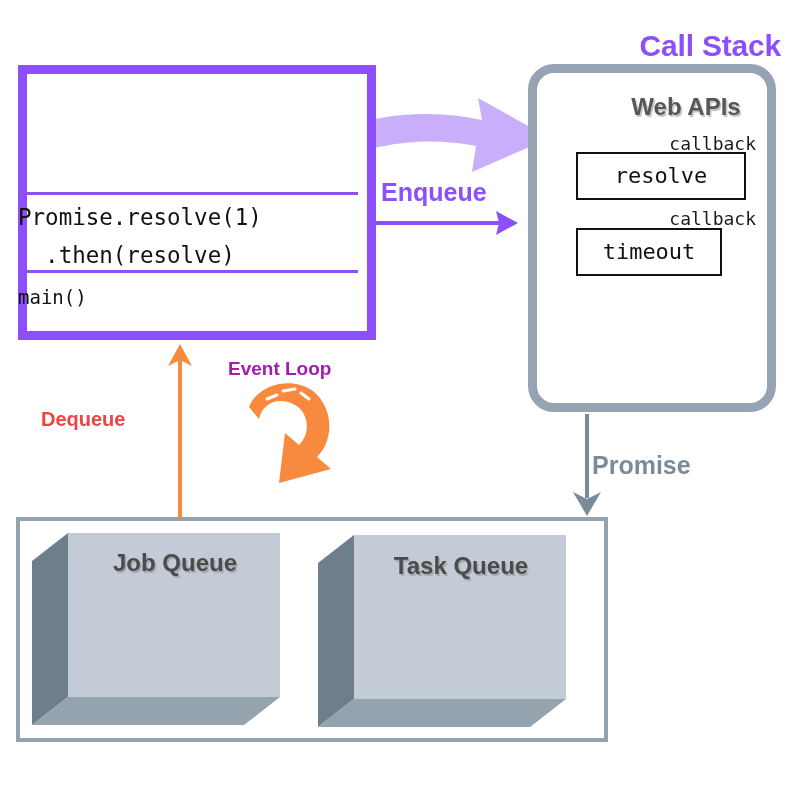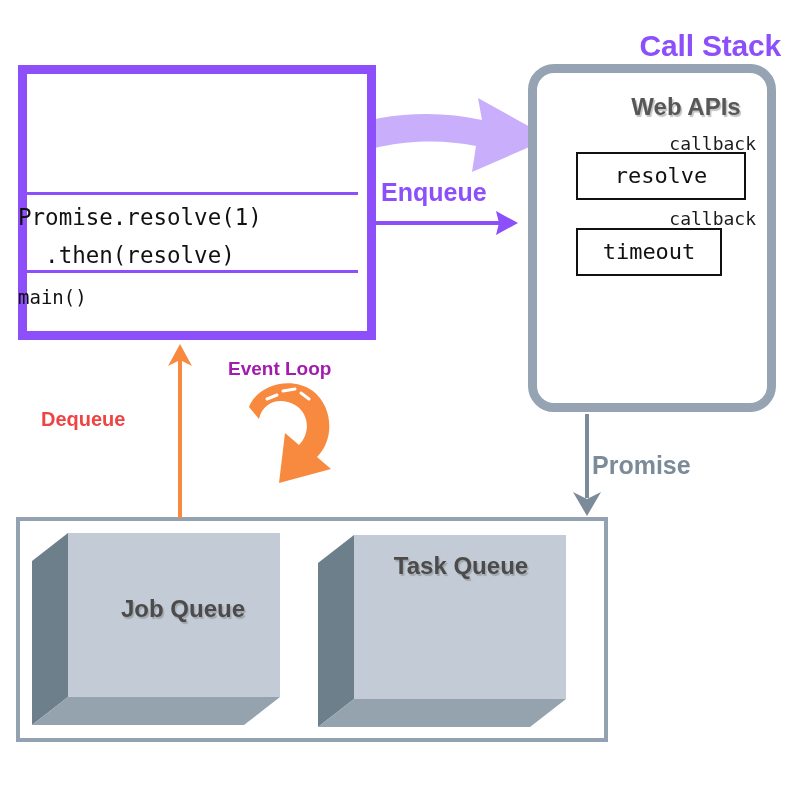--- a/index.html
+++ b/index.html
@@ -221,21 +221,21 @@
   #cube-task { left: 318px; top: 535px; width: 248px; height: 192px; }
   .queue-cube-label {
     position: absolute;
     color: #4b4b4b;
     font-size: 24px;
     font-weight: bold;
     text-shadow: 1.5px 1.5px 1px rgba(120,120,120,0.45);
     z-index: 6;
     text-align: center;
   }
-  #cube-label-job  { left: 78px;  top: 549px; width: 210px; margin-top: 46px; }
+  #cube-label-job  { left: 70px;  top: 549px; width: 210px; }
   #cube-label-task { left: 356px; top: 552px; width: 210px; }
 </style>
 </head>
 <body>
 
 <div id="stage">
 
   <svg id="schedule-swoosh" viewBox="0 0 400 200" preserveAspectRatio="none" aria-hidden="true">
     <path d="M 12 118
              C 60 40, 175 10, 262 30

